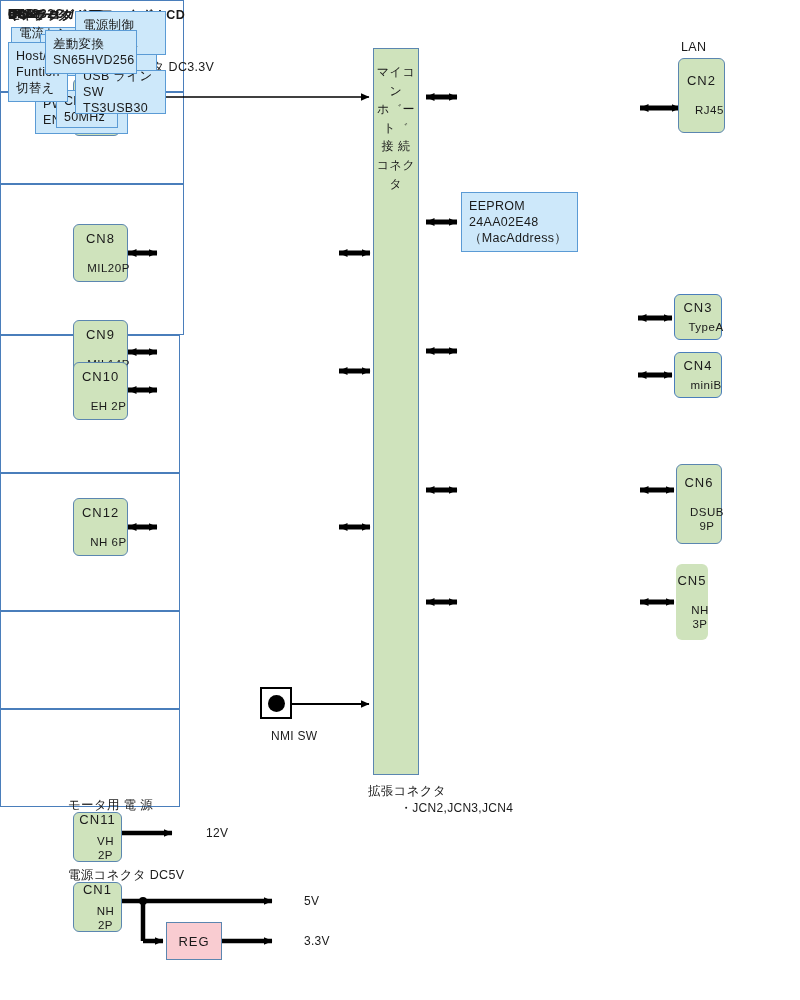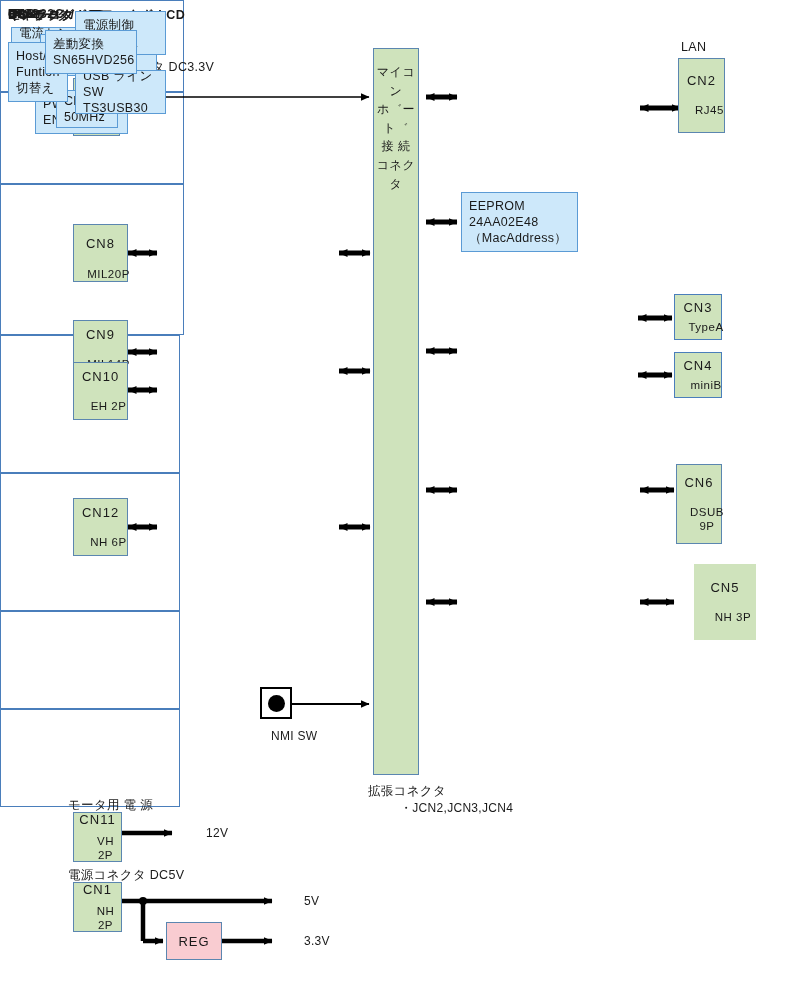--- a/index.html
+++ b/index.html
@@ -24,20 +24,21 @@
   .node {
     position: absolute;
     box-sizing: border-box;
     display: flex;
     flex-direction: column;
     justify-content: center;
     align-items: center;
     text-align: center;
     line-height: 1.25;
     white-space: pre-line;
+    border-radius: 6px;
   }
   
   .conn {
     background: #cfe3bc;
     border: 1px solid #5b86b0;
     font-size: 12px;
     letter-spacing: 0.5px;
   }
   .conn .cn {
     font-size: 13px;
@@ -252,21 +253,21 @@
   <div class="label b" style="left:368px; top:782px;">拡張コネクタ</div>
   <div class="label sm" style="left:380px; top:800px;">・JCN2,JCN3,JCN4</div>
 
   <div class="label b" style="left:76px; top:58px;">VBAT コネクタ  DC3.3V</div>
 
   <div class="node conn" style="left:73px; top:78px; width:47px; height:58px;">
     <span class="cn">CN7</span>
     <span class="sub">HNC2P</span>
   </div>
 
-  <div class="node conn" style="left:73px; top:224px; width:55px; height:58px;justify-content:flex-end;">
+  <div class="node conn" style="left:73px; top:224px; width:55px; height:58px;">
     <span class="cn">CN8</span>
     <span class="sub">MIL20P</span>
   </div>
 
   <div class="group" style="left:157px; top:200px; width:182px; height:90px;">
     <span class="title" style="left:8px; top:7px;">モノクログ゛ラフィック LCD</span>
     <span class="chip" style="left:46px; top:28px; width:94px; height:46px;">DRV/RCV</span>
   </div>
 
   <div class="node conn" style="left:73px; top:320px; width:55px; height:58px;">
@@ -349,21 +350,21 @@
     <span class="sub">DSUB
 9P</span>
   </div>
 
   <div class="group" style="left:461px; top:552px; width:178px; height:96px;">
     <span class="title" style="left:8px; top:7px;">CAN</span>
     <span class="chip" style="left:45px; top:30px; width:92px; height:44px;">差動変換
 SN65HVD256</span>
   </div>
 
-  <div class="node conn noborder" style="left:676px; top:564px; width:62px; height:76px;margin-left:18px;">
+  <div class="node conn noborder" style="left:676px; top:564px; width:32px; height:76px;">
     <span class="cn">CN5</span>
     <span class="sub">NH 3P</span>
   </div>
 
   <div class="sw" style="left:260px; top:687px; width:32px; height:32px;">
     <span class="dot"></span>
   </div>
   <div class="label b sm" style="left:251px; top:728px;">NMI SW</div>
 
   <div class="label b" style="left:68px; top:796px;">モータ用 電 源</div>

